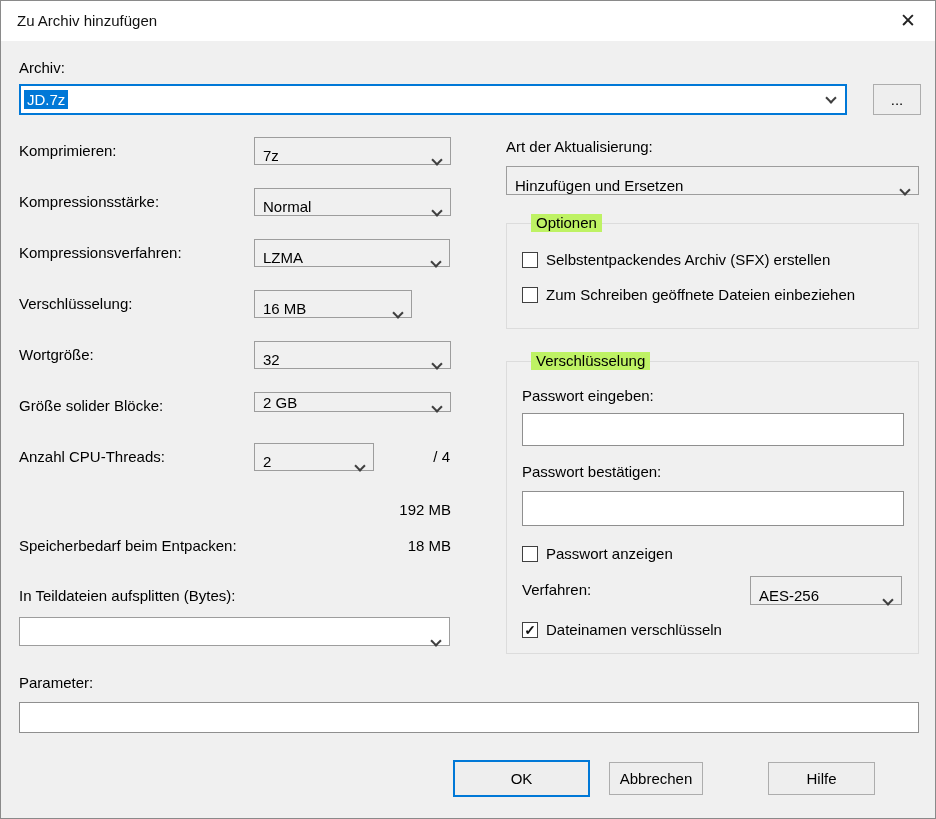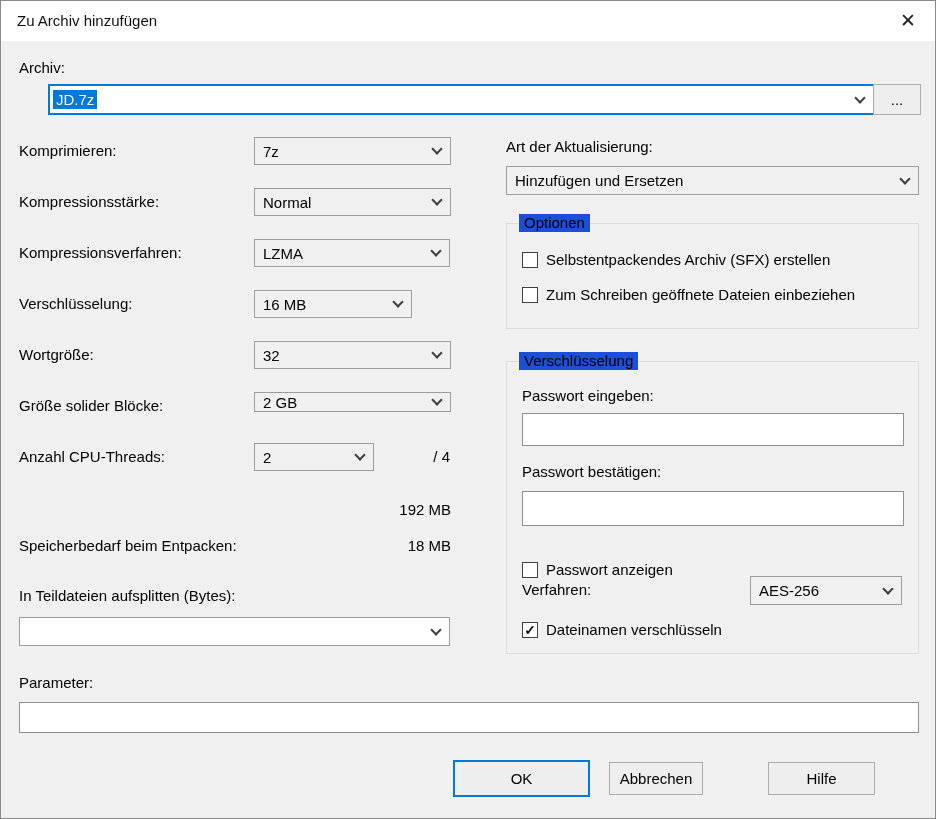--- a/index.html
+++ b/index.html
@@ -9,41 +9,41 @@
     background:#f0f0f0;border:1px solid #8a8a8a;
     font-family:"Liberation Sans",sans-serif;font-size:15px;color:#000;
     overflow:hidden;
   }
   #titlebar{position:absolute;left:0;top:0;width:100%;height:40px;background:#ffffff;}
   #title{position:absolute;left:16px;top:0;line-height:40px;font-size:15px;color:#111;}
   #close-btn{position:absolute;right:4px;top:0;width:46px;height:38px;display:flex;align-items:center;justify-content:center;font-size:19px;font-weight:300;color:#222;cursor:default;}
   .lbl{position:absolute;white-space:nowrap;color:#000;}
   .combo{
     position:absolute;background:#f0f0f0;border:1px solid #9d9d9d;
-    display:flex;align-items:center;padding:0 9px 0 8px;cursor:default;
+    display:flex;align-items:flex-end;padding:0 9px 0 8px;cursor:default;
   }
   .combo.white{background:#ffffff;}
   .combo-text{white-space:nowrap;overflow:hidden;}
   .chev{margin-left:auto;width:8px;height:8px;border-right:2px solid #3f3f3f;border-bottom:2px solid #3f3f3f;transform:rotate(45deg);margin-top:-4px;flex:none;}
   .row-label{position:absolute;left:18px;line-height:28px;white-space:nowrap;}
   .txt-input{
     position:absolute;background:#ffffff;border:1px solid #8f8f8f;
     font-family:"Liberation Sans",sans-serif;font-size:15px;padding:0 6px;outline:none;
   }
   .groupbox{position:absolute;border:1px solid #dcdcdc;}
-  .group-title{position:absolute;top:-10px;left:12px;background:#1d4ed8;padding:0 5px;line-height:18px;white-space:nowrap;}
+  .group-title{position:absolute;top:-10px;left:24px;background:#bef264;padding:0 5px;line-height:18px;white-space:nowrap;}
   .check-row{position:absolute;display:flex;align-items:center;cursor:default;}
   .checkbox{width:16px;height:16px;background:#ffffff;border:1px solid #404040;flex:none;display:flex;align-items:center;justify-content:center;font-size:14px;font-weight:bold;color:#111;line-height:16px;}
   .check-label{margin-left:8px;white-space:nowrap;}
   .btn{
     position:absolute;background:#eeeeee;border:1px solid #adadad;
     display:flex;align-items:center;justify-content:center;font-size:15px;cursor:default;
   }
   .btn.default{border:2px solid #0078d7;}
-  #archive-combo{left:18px;top:83px;width:828px;height:31px;background:#fff;border:2px solid #0078d7;position:absolute;display:flex;align-items:center;padding:0 10px 0 3px;margin-left:29px;}
+  #archive-combo{left:18px;top:83px;width:828px;height:31px;background:#fff;border:2px solid #0078d7;position:absolute;display:flex;align-items:center;padding:0 10px 0 3px;}
   .sel-text{background:#0078d7;color:#ffffff;padding:1px 3px;white-space:nowrap;}
   #browse-btn{left:872px;top:83px;width:48px;height:31px;}
   #memval1,#memval2{position:absolute;text-align:right;width:120px;left:330px;white-space:nowrap;}
   #cpu-total{position:absolute;left:380px;width:69px;text-align:right;line-height:28px;}
 </style>
 </head>
 <body>
 
 <div id="dialog">
 
@@ -139,21 +139,21 @@
 
   <div class="groupbox" style="left:505px;top:360px;width:413px;height:293px;">
     <div class="group-title">Verschlüsselung</div>
 
     <div class="lbl" style="left:15px;top:25px;">Passwort eingeben:</div>
     <input class="txt-input" style="left: 15px; top: 51px; width: 382px; height: 33px;" value="">
 
     <div class="lbl" style="left:15px;top:101px;">Passwort bestätigen:</div>
     <input class="txt-input" style="left: 15px; top: 129px; width: 382px; height: 35px;" value="">
 
-    <div class="check-row" style="left:15px;top:199px;">
+    <div class="check-row" style="left:15px;top:183px;">
       <span class="checkbox"></span>
       <span class="check-label">Passwort anzeigen</span>
     </div>
 
     <div class="lbl" style="left:15px;top:219px;">Verfahren:</div>
     <div class="combo" style="left:243px;top:214px;width:152px;height:29px;">
       <span class="combo-text">AES-256</span>
       <span class="chev"></span>
     </div>
 

